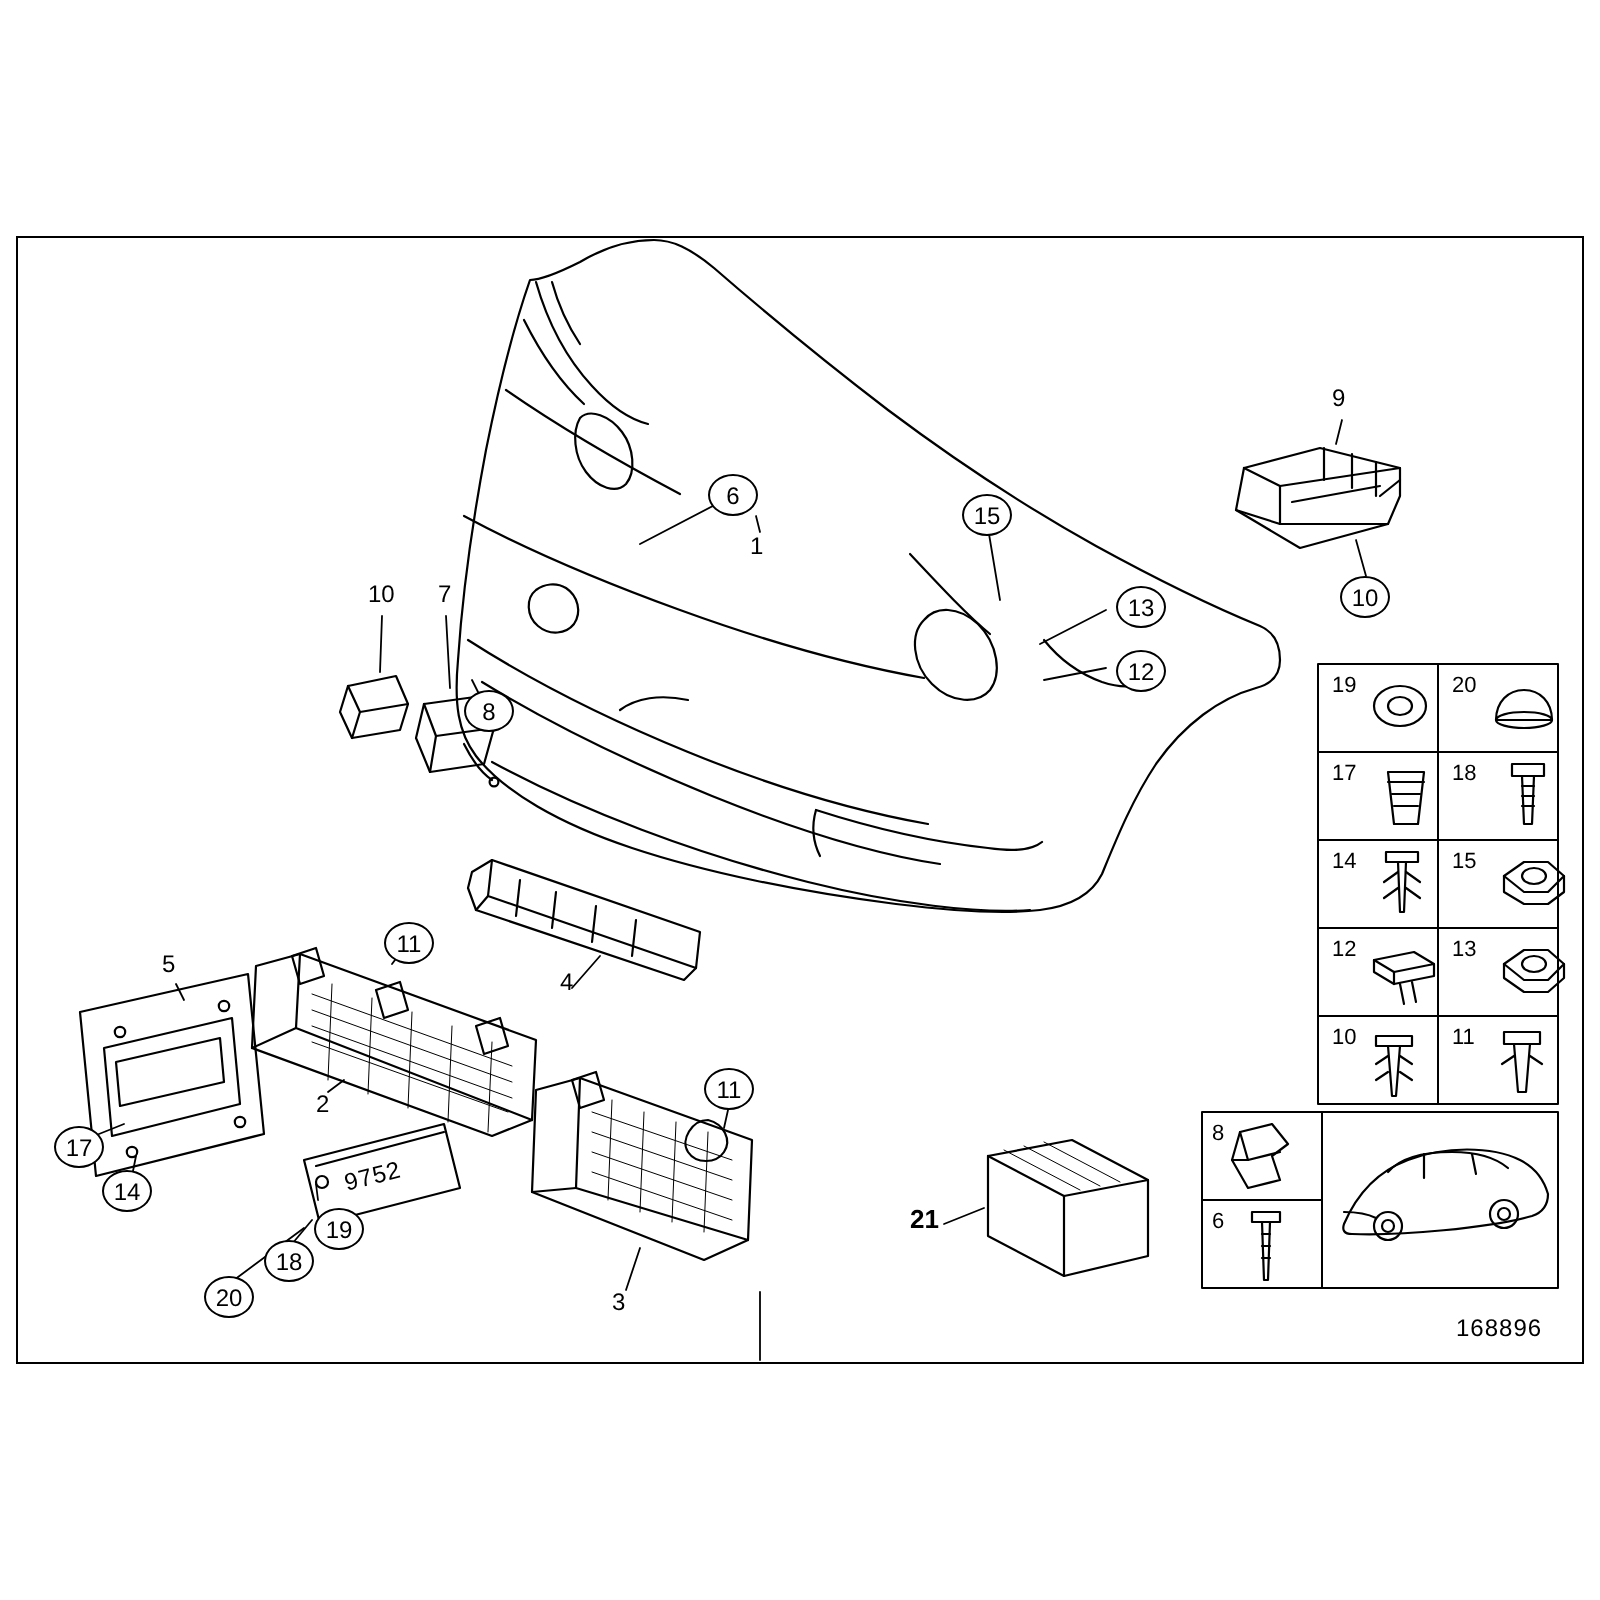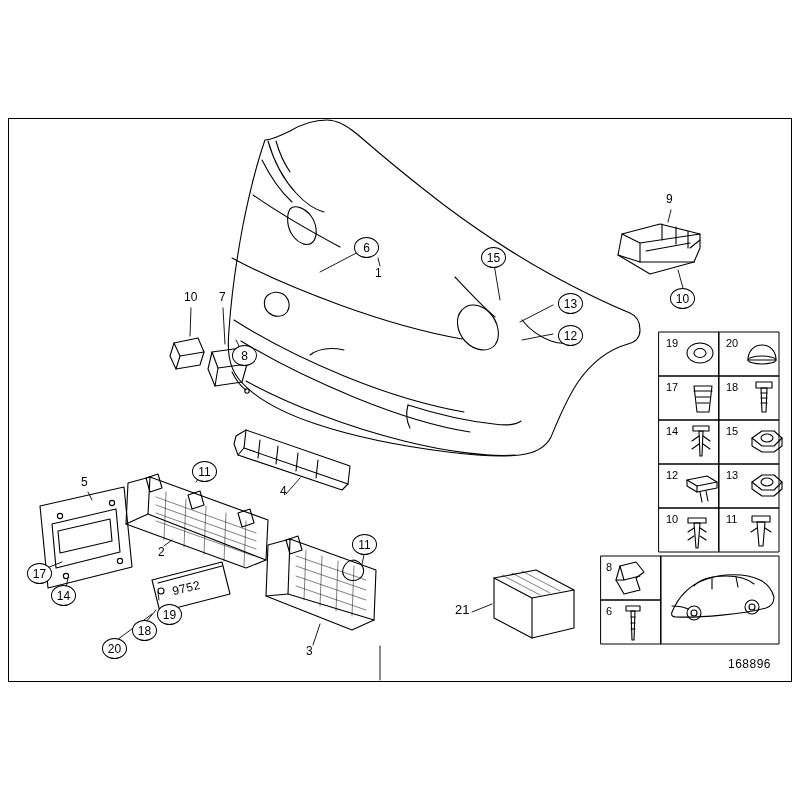--- a/index.html
+++ b/index.html
@@ -50,21 +50,21 @@
   .callout.sz {
     width: 25px;
     height: 21px;
   }
   .plain-num {
     position: absolute;
     font-size: 12px;
     color: #000;
   }
   .plain-num.bold {
-    font-weight: normal;
+    font-weight: bold;
     font-size: 13px;
   }
   .legend-cell-num {
     position: absolute;
     font-size: 11px;
     color: #000;
   }
   .partno {
     position: absolute;
     font-size: 12px;

